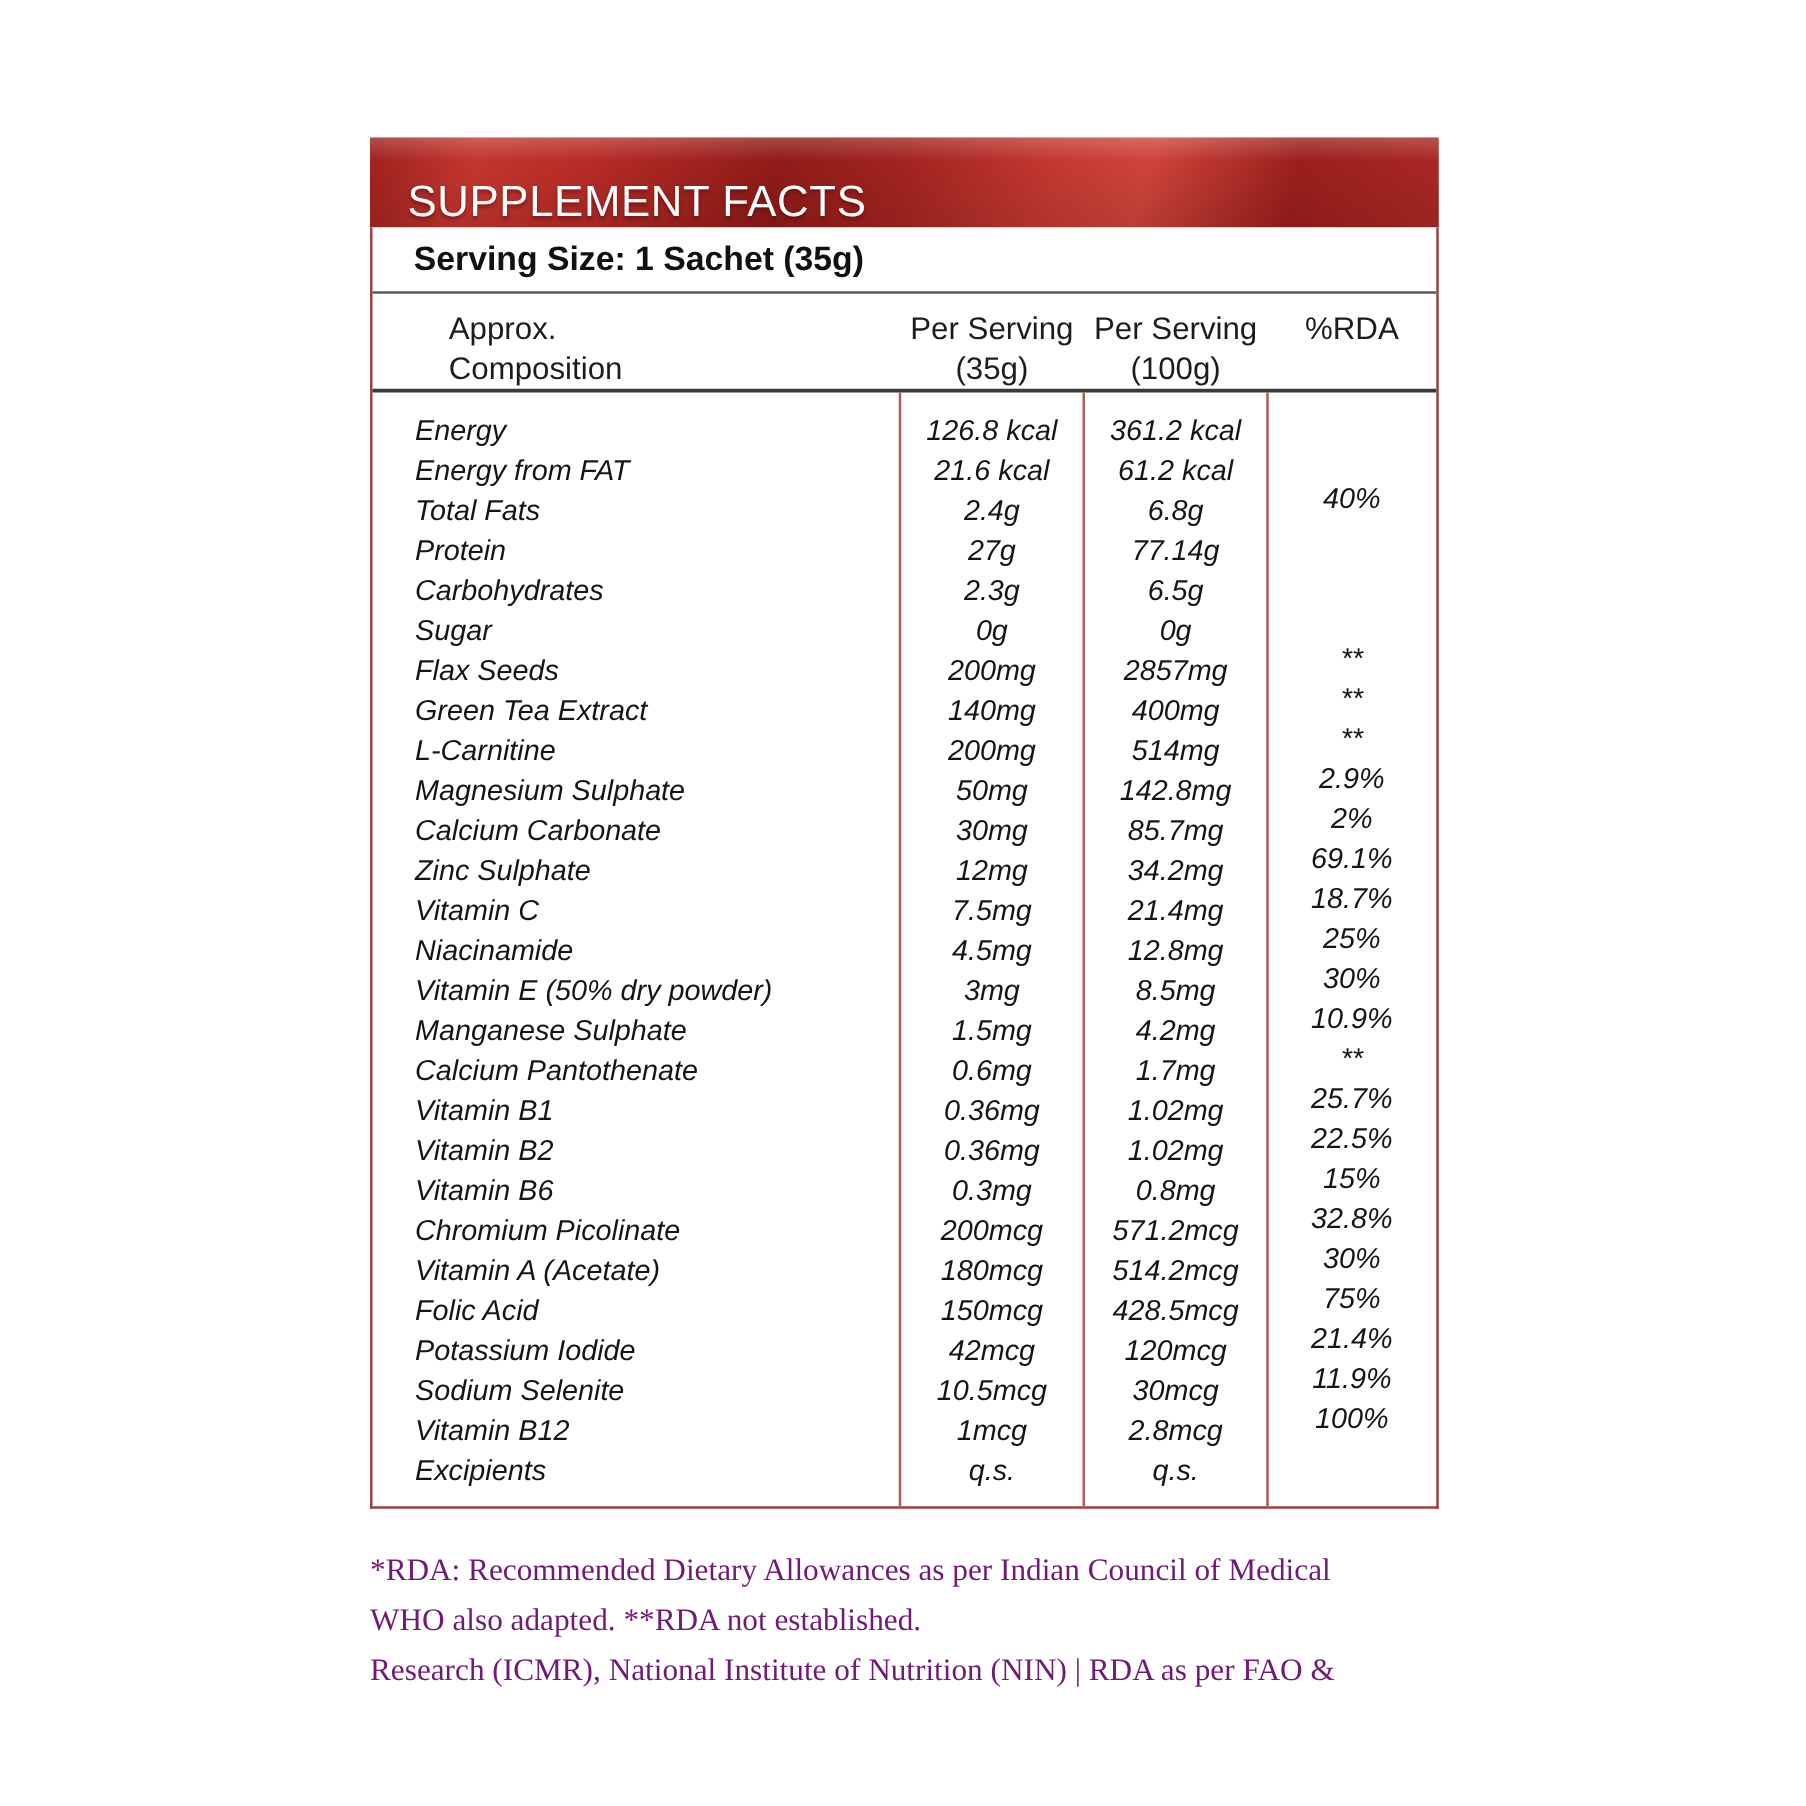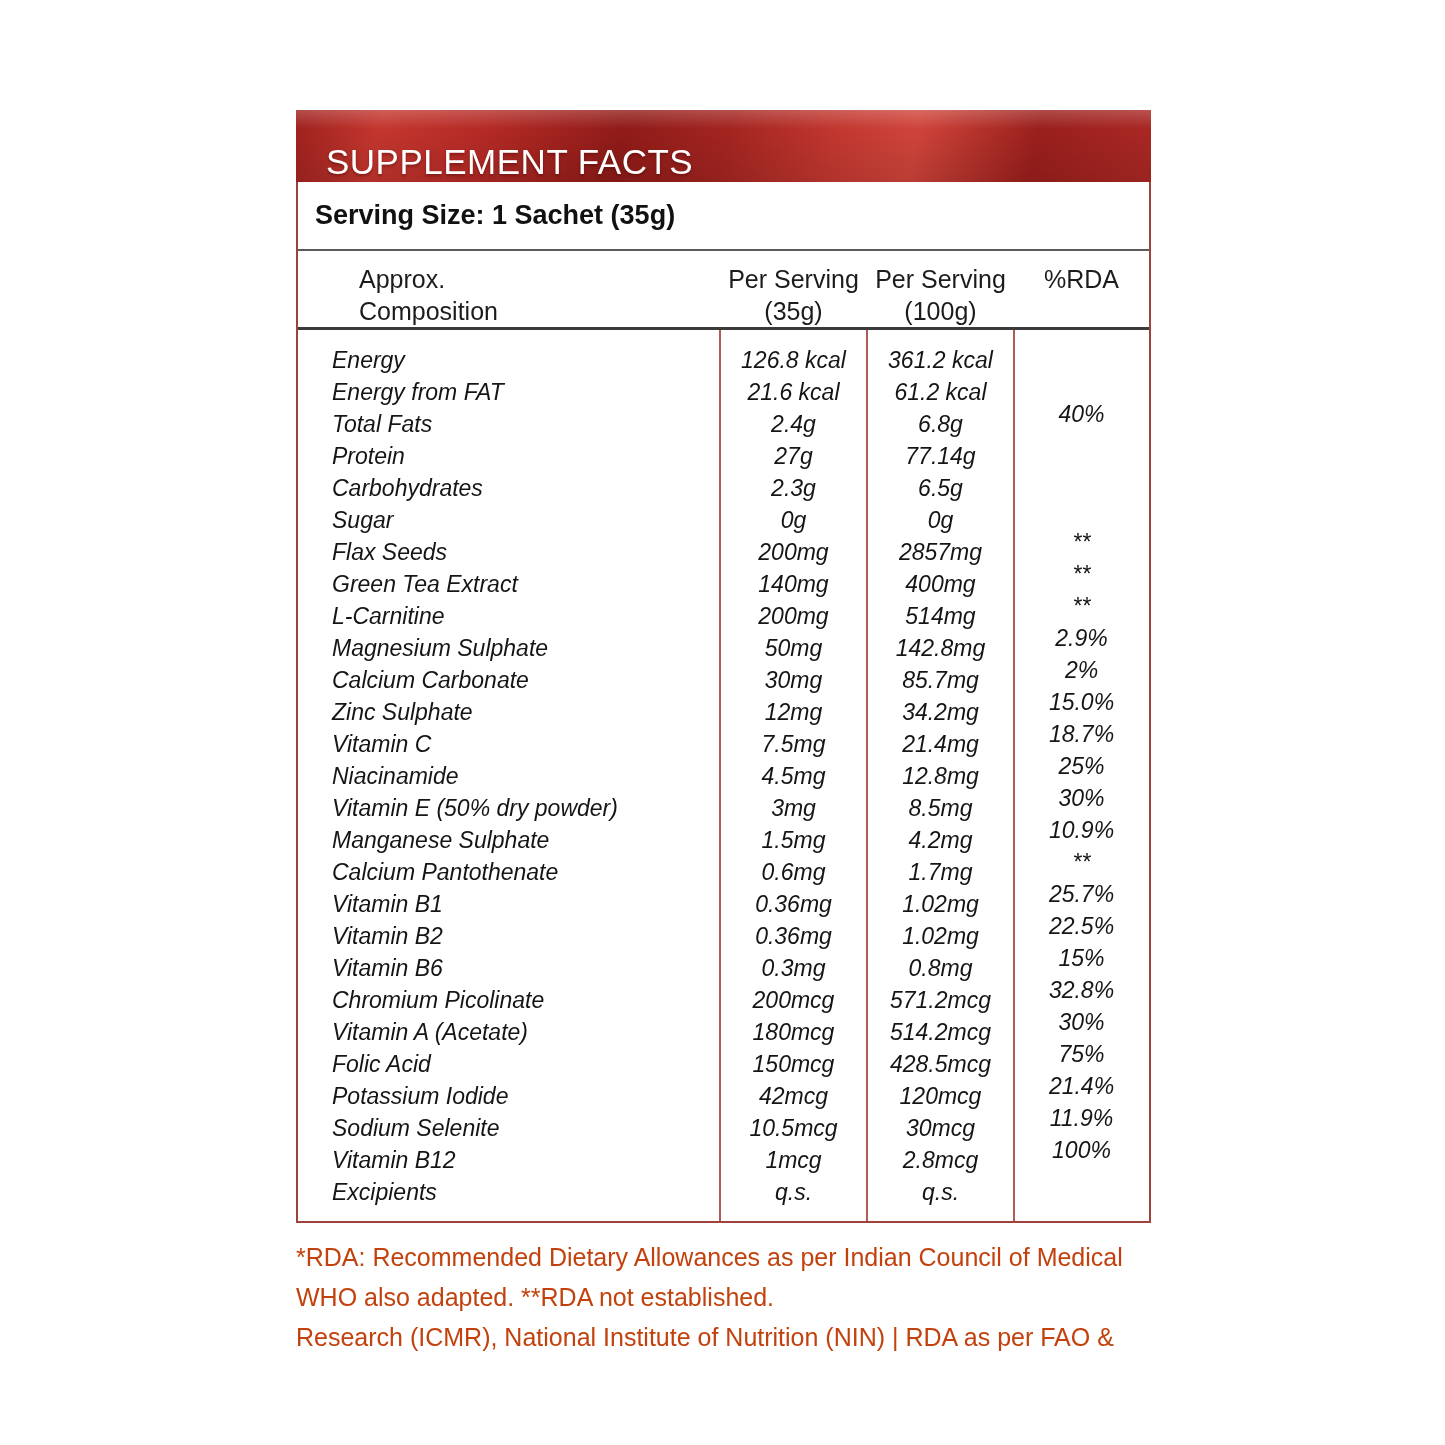--- a/index.html
+++ b/index.html
@@ -37,24 +37,24 @@
   }
 
   .sheet {
     border-left: 2px solid #9d423c;
     border-right: 2px solid #9d423c;
     border-bottom: 2px solid #9d423c;
     background: #ffffff;
   }
 
   .serving-row {
-    height: 69px;
+    height: 53px;
     display: flex;
     align-items: center;
-    padding-left: 17px;
+    padding-left: 33px;
     border-bottom: 2px solid #5a5a5a;
   }
   .serving-text {
     font-size: 27px;
     font-weight: bold;
     color: #111111;
   }
 
   .cols-header {
     display: grid;
@@ -97,21 +97,22 @@
   .row .v { text-align: center; white-space: nowrap; }
   .row .rda { text-align: center; position: relative; top: -10px; white-space: nowrap; }
 
   .footnote {
     position: absolute;
     left: 296px;
     top: 1237px;
     width: 900px;
     font-size: 25px;
     line-height: 40px;
-    color: #c2410c;
+    color: #701a75;
+    font-family: Liberation Serif, serif;
   }
 </style>
 </head>
 <body>
 
 <div class="label-box">
 
   <div class="band">
     <span class="band-title">SUPPLEMENT FACTS</span>
   </div>
@@ -208,21 +209,21 @@
         <div class="row">
           <div class="name">Calcium Carbonate</div>
           <div class="v">30mg</div>
           <div class="v">85.7mg</div>
           <div class="rda">2%</div>
         </div>
         <div class="row">
           <div class="name">Zinc Sulphate</div>
           <div class="v">12mg</div>
           <div class="v">34.2mg</div>
-          <div class="rda">15.0%</div>
+          <div class="rda">69.1%</div>
         </div>
         <div class="row">
           <div class="name">Vitamin C</div>
           <div class="v">7.5mg</div>
           <div class="v">21.4mg</div>
           <div class="rda">18.7%</div>
         </div>
         <div class="row">
           <div class="name">Niacinamide</div>
           <div class="v">4.5mg</div>

